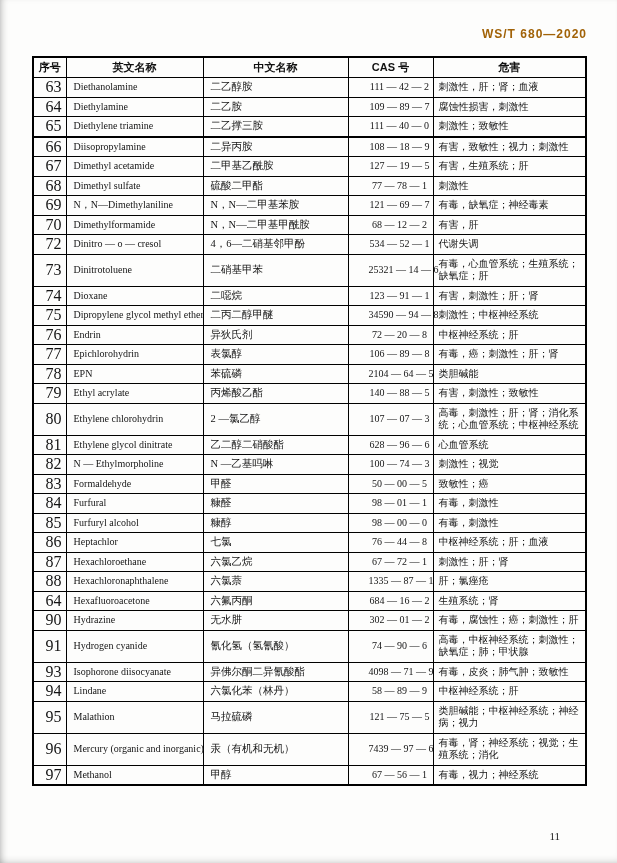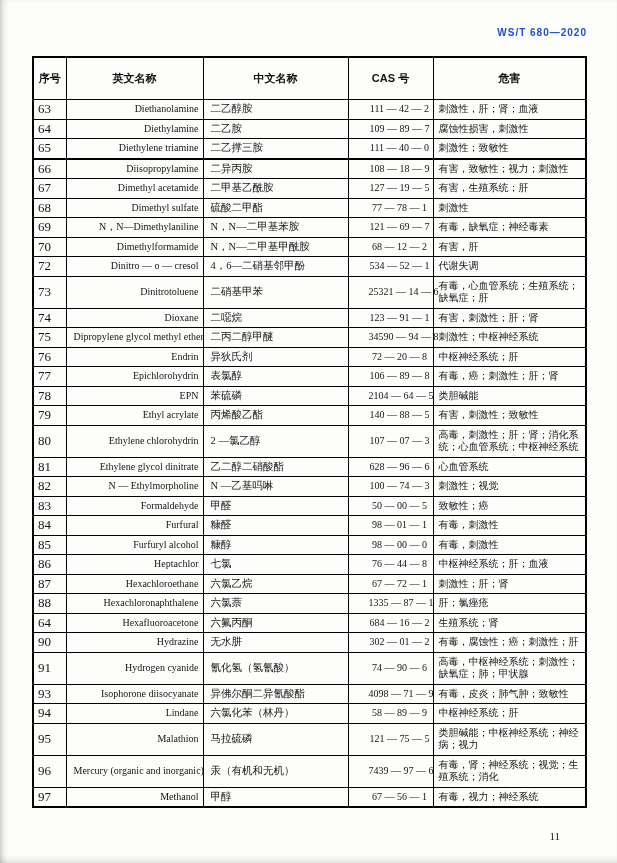--- a/index.html
+++ b/index.html
@@ -14,54 +14,54 @@
     width: 617px; height: 863px;
     background: #fdfdfc;
     box-shadow: inset 6px 0 8px -6px rgba(0,0,0,.35), inset 0 -6px 8px -6px rgba(0,0,0,.2);
     overflow: hidden;
   }
   .doc-code {
     position: absolute;
     top: 27px; right: 30px;
     font-family: "Liberation Sans", "DejaVu Sans", sans-serif;
     font-weight: bold;
-    font-size: 10px;
+    font-size: 12px;
     letter-spacing: 1px;
-    color: #1d4ed8;
+    color: #a16207;
   }
   table.hazard-table {
     position: absolute;
     left: 32px; top: 56px;
     width: 553px;
     border-collapse: collapse;
     table-layout: fixed;
   }
   table.hazard-table, table.hazard-table th, table.hazard-table td {
     border: 1px solid #000;
   }
   table.hazard-table { border: 2px solid #000; }
   thead th {
     font-size: 11px;
     font-weight: bold;
     text-align: center;
-    padding: 14px 2px;
+    padding: 3px 2px;
     line-height: 13px;
     border-bottom-width: 2px;
     font-family: "Liberation Sans", "DejaVu Sans", sans-serif;
   }
   td {
     vertical-align: middle;
     line-height: 12.5px;
     padding: 3px 4px;
     color: #141414;
   }
   
   tbody tr:nth-child(3) td { border-bottom-width: 2px; }
-  .c-no  { text-align: left; font-size: 13px; }
-  .c-en  { text-align: right; font-size: 10px; padding-left: 7px; white-space: nowrap; }
+  .c-no  { text-align: right; font-size: 16px; }
+  .c-en  { text-align: left; font-size: 10px; padding-left: 7px; white-space: nowrap; }
   .c-zh  { text-align: left; font-size: 10.5px; padding-left: 7px; }
   .c-cas { text-align: center; font-size: 10px; white-space: nowrap; padding-left: 20px; padding-right: 2px; margin-top: 11px; }
   .c-hz  { text-align: left; font-size: 10px; padding-left: 5px; padding-right: 3px; margin-left: 16px; }
   .page-number {
     position: absolute;
     top: 830px; right: 57px;
     font-size: 11px;
     color: #222;
   }
 </style>

